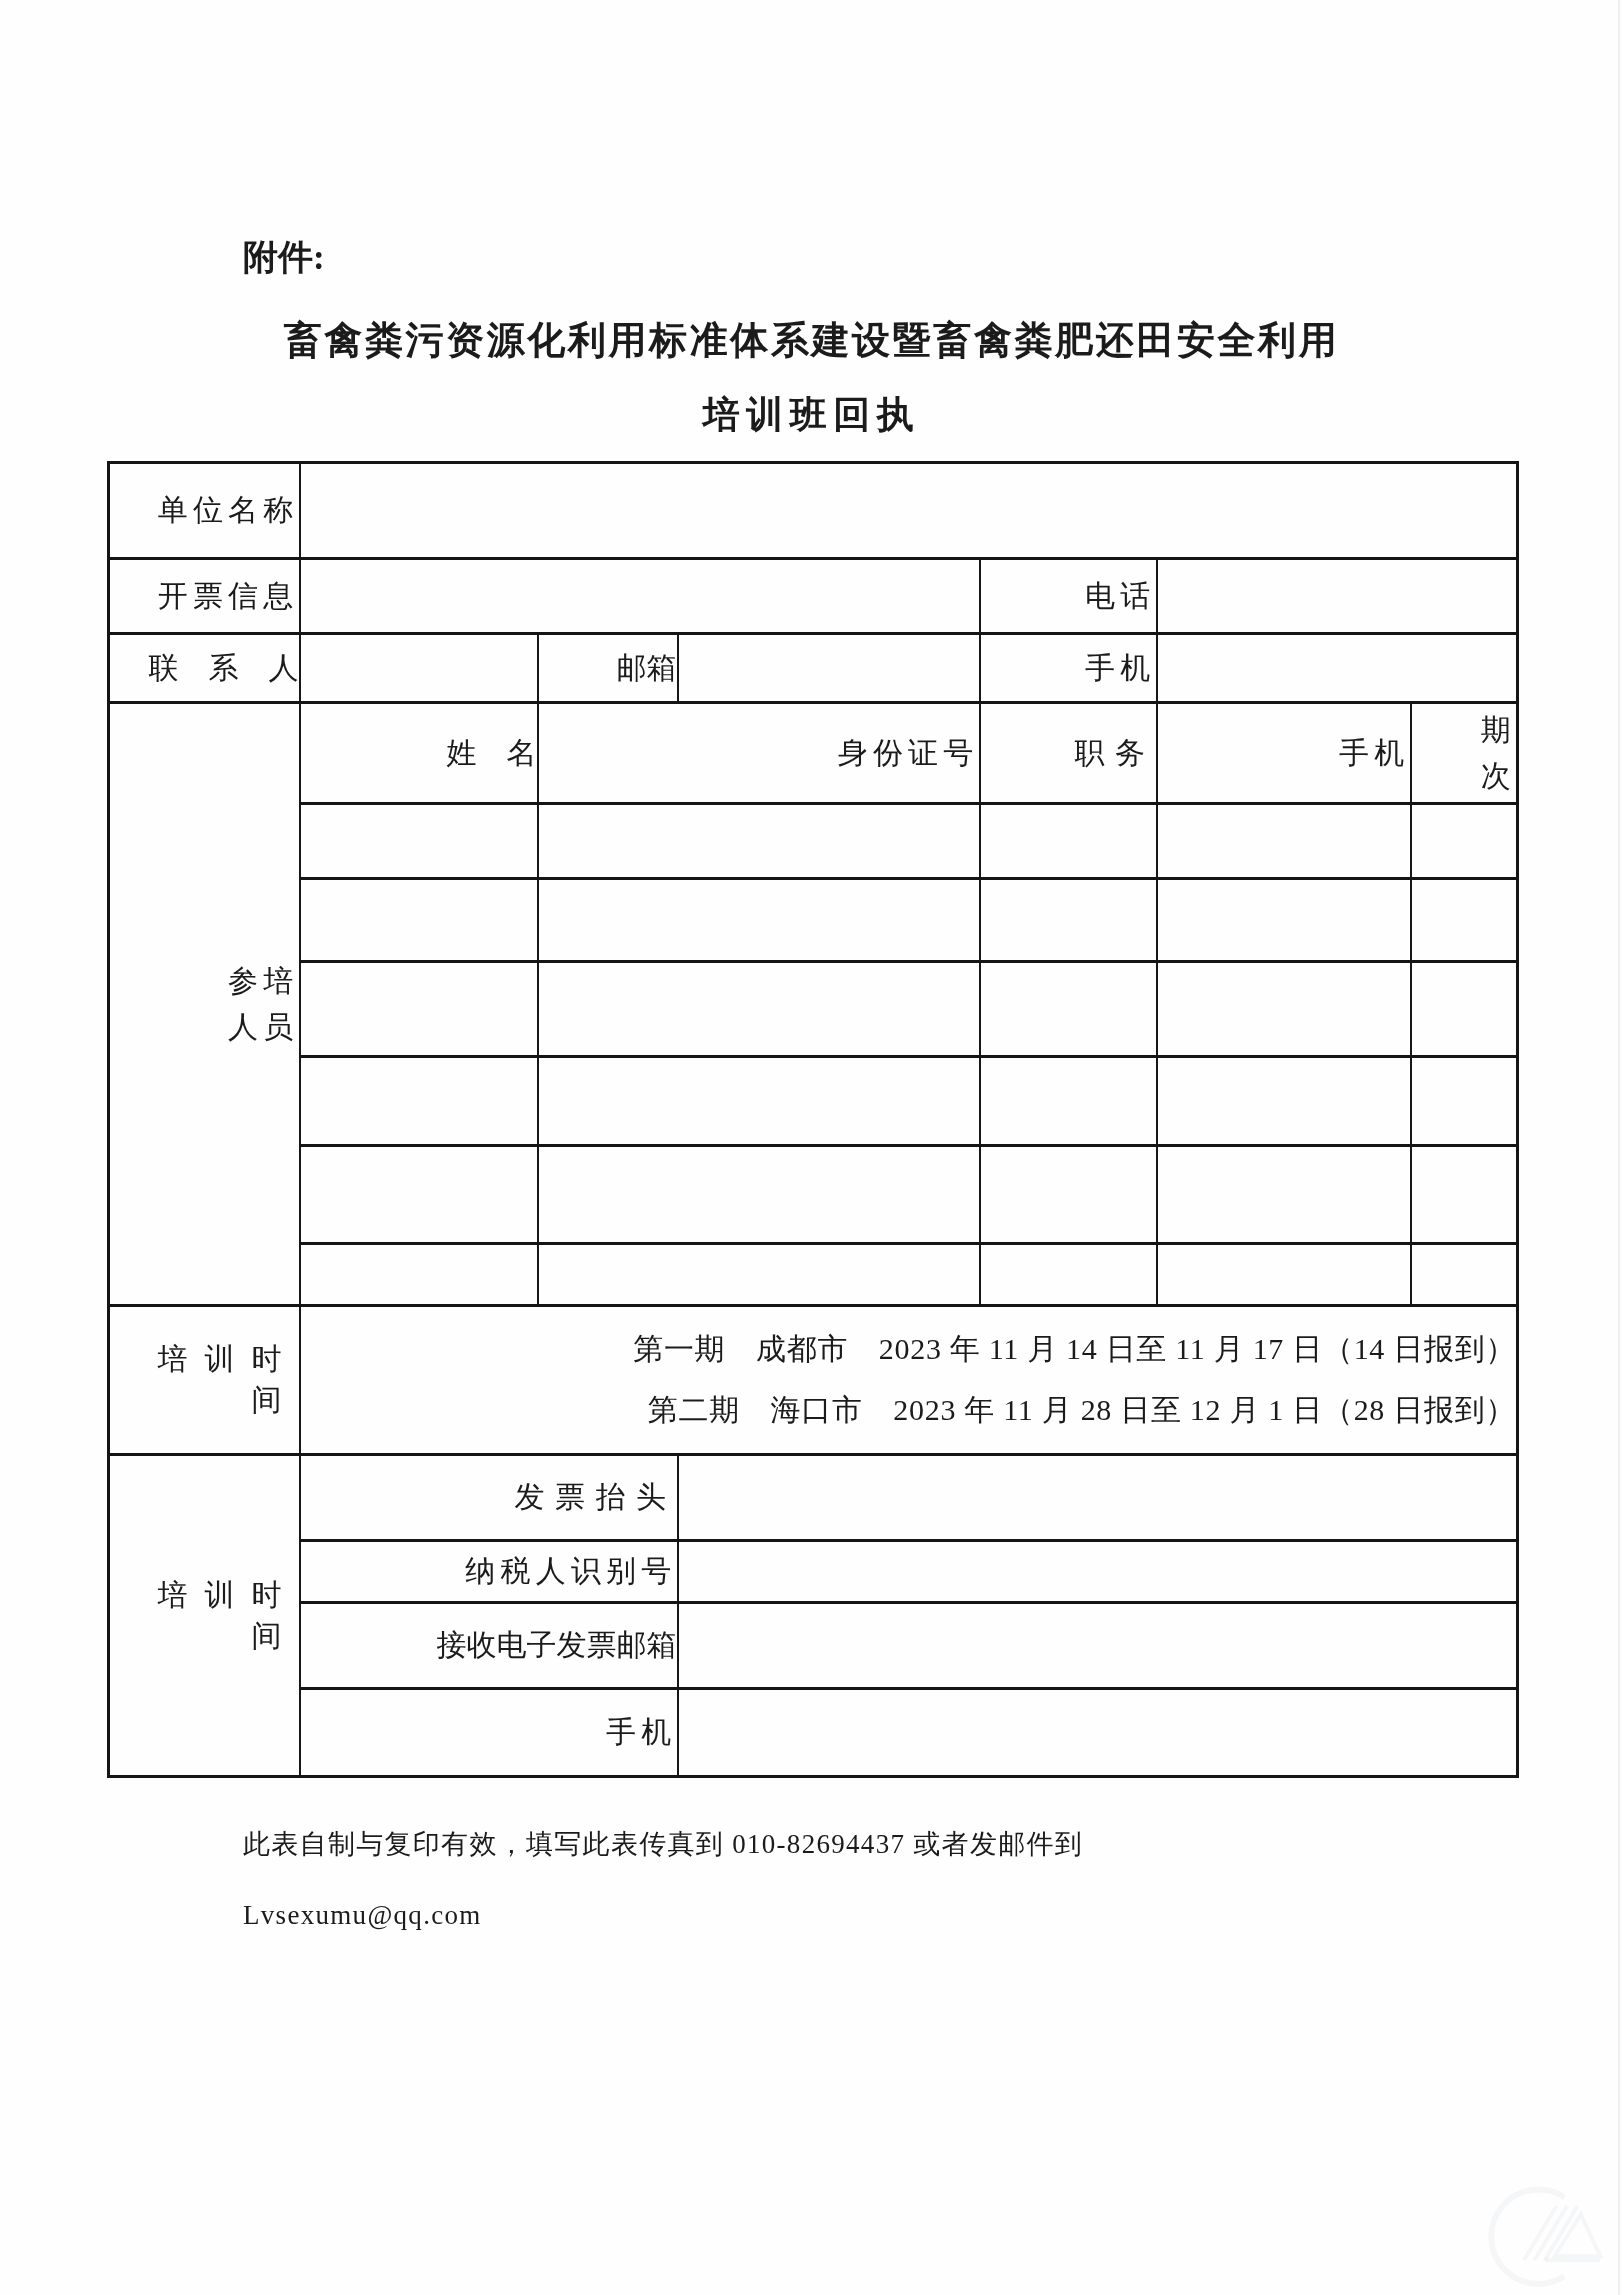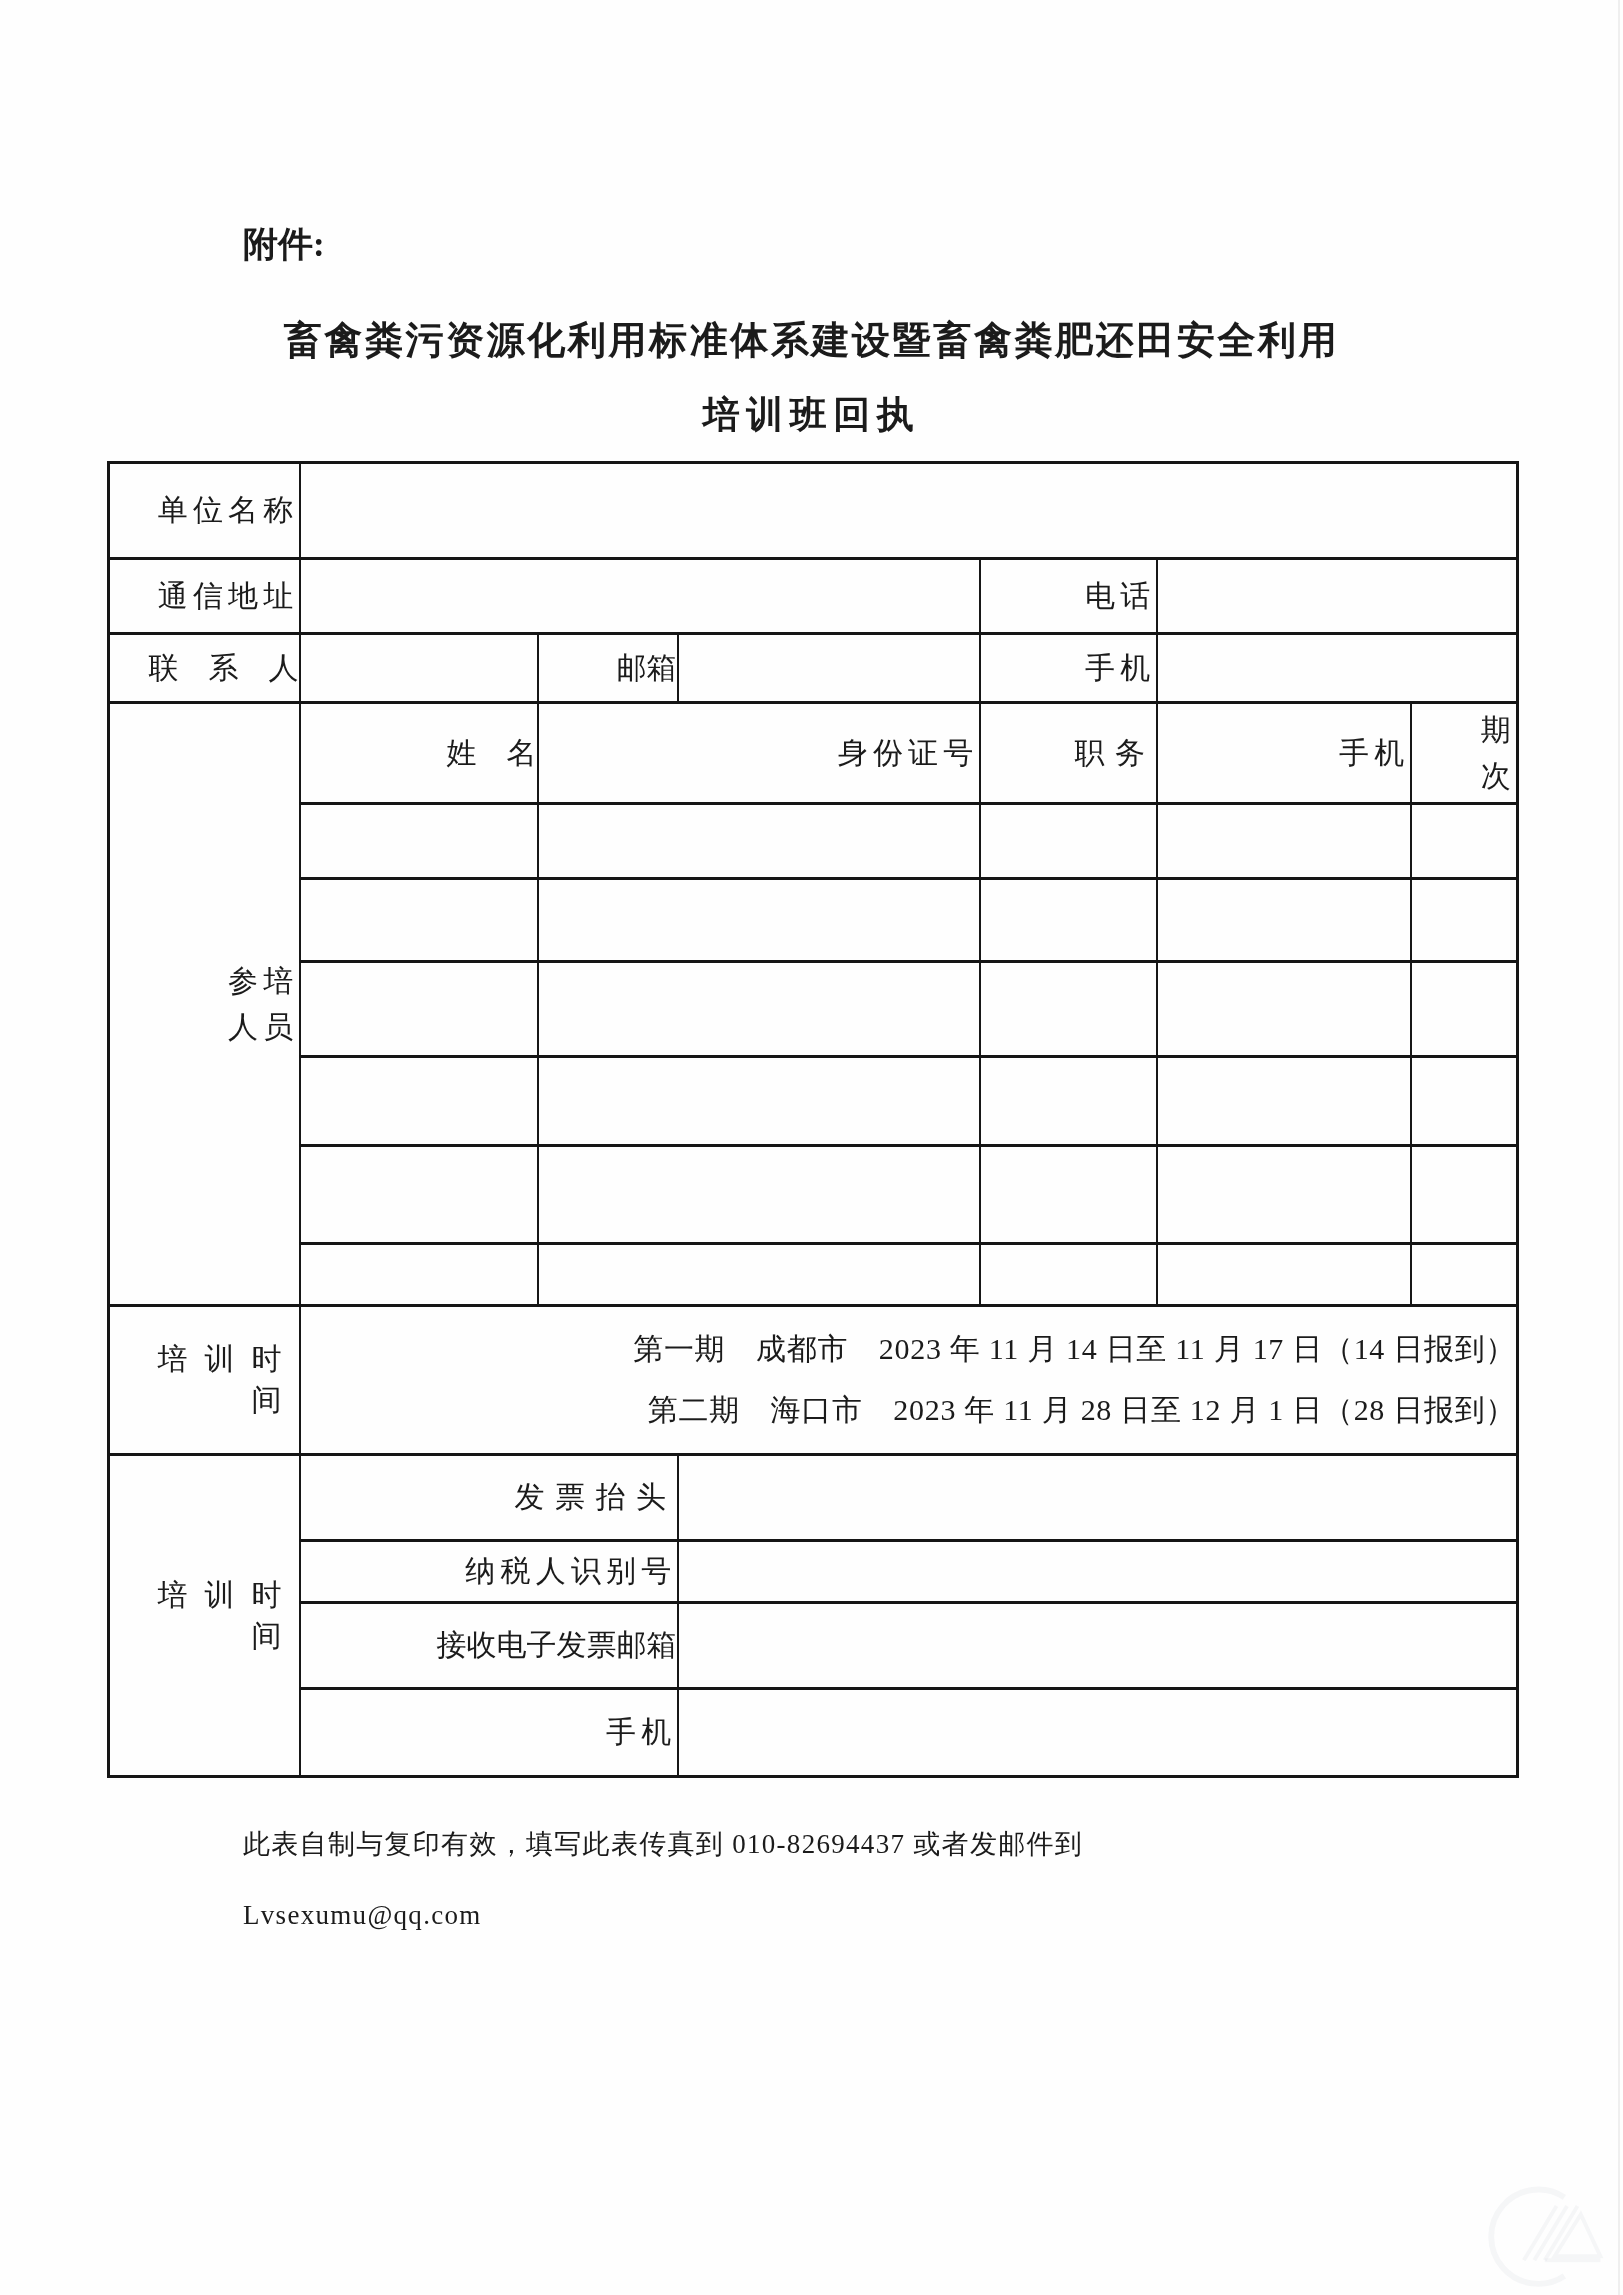--- a/index.html
+++ b/index.html
@@ -10,21 +10,21 @@
     color:#1b1b1b;
     font-family:"Liberation Serif","DejaVu Serif",serif;
     overflow:hidden;
   }
   .page { position:absolute; inset:0; background:#fefefe; }
   .scan-edge {
     position:absolute; top:0; right:2.6px; width:2px; height:100%;
     background:rgba(0,0,0,0.06);
   }
   .attachment {
-    position:absolute; left:243px; top:221px;
+    position:absolute; left:243px; top:234px;
     font-size:35px; font-weight:700;
   }
   .title-line1 {
     position:absolute; left:0; top:315px; width:1623px;
     text-align:center; font-size:38px; font-weight:700; letter-spacing:2.6px;
   }
   .title-line2 {
     position:absolute; left:0; top:390px; width:1623px;
     text-align:center; font-size:37px; font-weight:700; letter-spacing:6.5px;
   }
@@ -82,21 +82,21 @@
       <col style="width:107px">
     </colgroup>
 
     <tbody>
         <tr style="height:96px">
       <td class="lbl">单位名称</td>
       <td colspan="6"></td>
     </tr>
 
     <tr style="height:75px">
-      <td class="lbl">通信地址</td>
+      <td class="lbl">开票信息</td>
       <td colspan="3"></td>
       <td class="lbl">电话</td>
       <td colspan="2"></td>
     </tr>
 
     <tr style="height:69px">
       <td>联　系　人</td>
       <td></td>
       <td>邮箱</td>
       <td></td>

